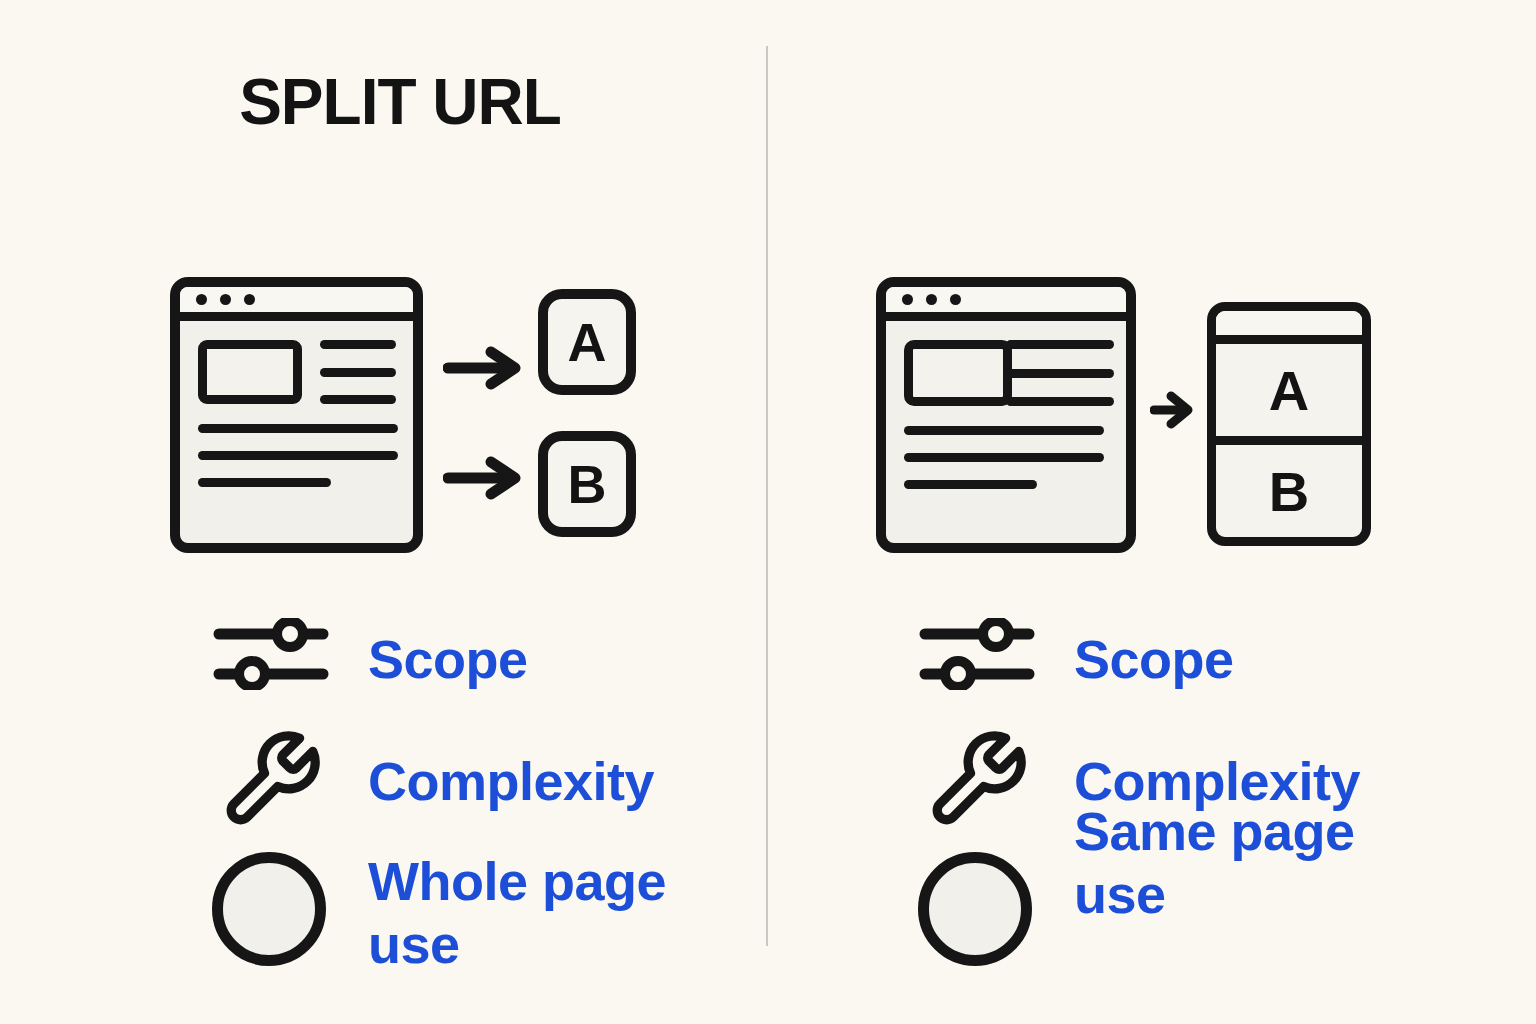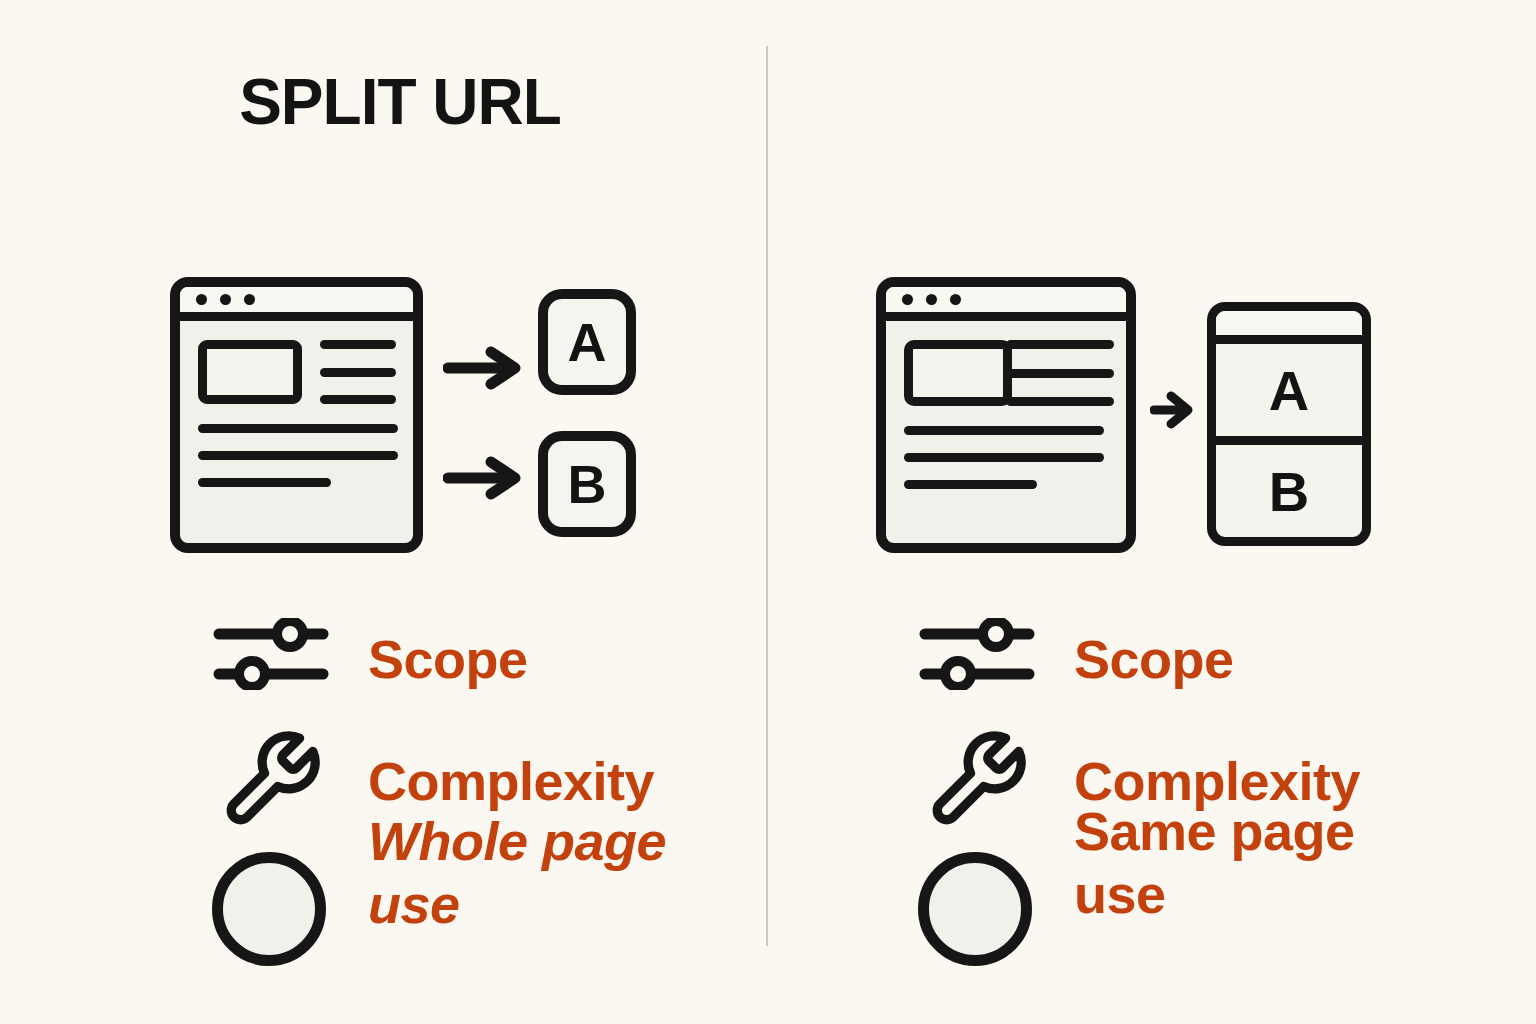--- a/index.html
+++ b/index.html
@@ -90,21 +90,21 @@
   
   .arrow{position:absolute;}
   .feat-icon{position:absolute;}
   .circle-icon{
     position:absolute;width:114px;height:114px;box-sizing:border-box;
     border:11px solid #161616;border-radius:50%;background:#f1f0eb;
   }
 
   .feat-label{
     position:absolute;font-size:54px;font-weight:700;letter-spacing:-0.5px;
-    color:#c2410c;line-height:1.16;
+    color:#1d4ed8;line-height:1.16;
   }
   .feat-label.wrap{width:350px;}
 </style>
 </head>
 <body>
 
 <div class="stage">
 
   <div class="v-divider"></div>
 
@@ -156,21 +156,21 @@
     <circle cx="40" cy="56" r="13" fill="#faf8f1" stroke="#161616" stroke-width="10"></circle>
   </svg>
   <div class="feat-label" style="left:368px;top:628px;">Scope</div>
 
   <svg class="feat-icon" style="left:218px;top:722px;" width="106" height="116" viewBox="0 0 24 24">
     <path d="M14.7 6.3a1 1 0 0 0 0 1.4l1.6 1.6a1 1 0 0 0 1.4 0l3.77-3.77a6 6 0 0 1-7.94 7.94l-6.91 6.91a2.12 2.12 0 0 1-3-3l6.91-6.91a6 6 0 0 1 7.94-7.94l-3.76 3.76z" fill="none" stroke="#161616" stroke-width="2.1" stroke-linecap="round" stroke-linejoin="round"></path>
   </svg>
   <div class="feat-label" style="left:368px;top:750px;">Complexity</div>
 
   <div class="circle-icon" style="left:212px;top:852px;"></div>
-  <div class="feat-label wrap" style="left:368px;top:810px;font-style:italic;">Whole page use</div>
+  <div class="feat-label wrap" style="left:368px;top:850px;">Whole page use</div>
 
 
   <div class="browser right" style="left:876px;top:277px;">
     <div class="browser-header">
       <span class="dot"></span>
       <span class="dot"></span>
       <span class="dot"></span>
     </div>
     <div class="browser-body">
       <div class="highlight-row">

